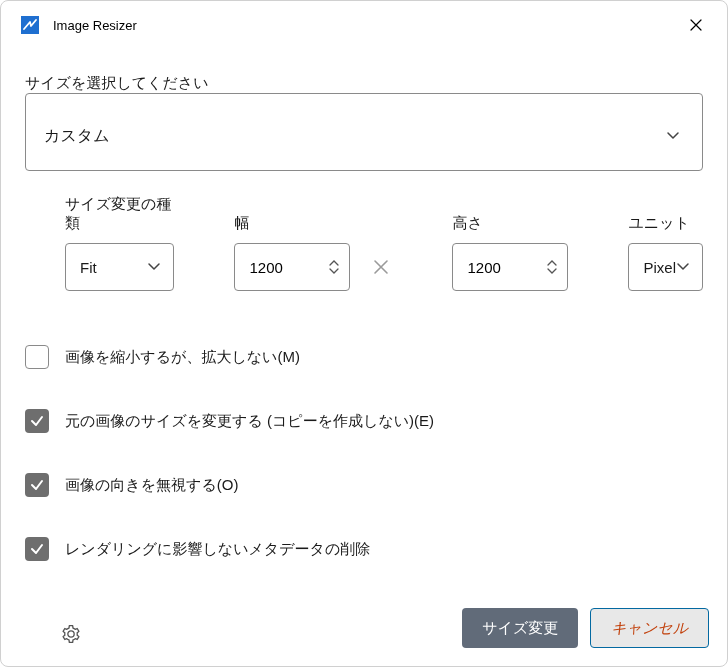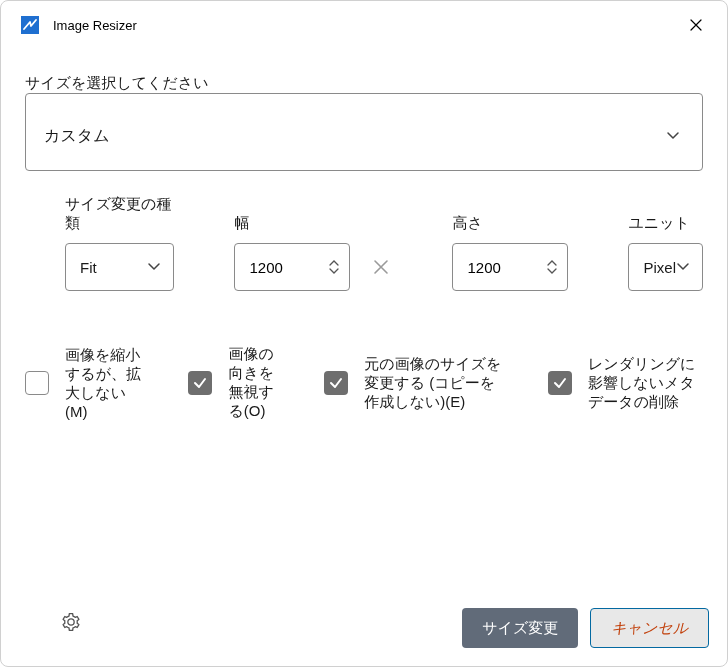--- a/index.html
+++ b/index.html
@@ -125,21 +125,21 @@
 
   .f-type { width: 172px; }
   .f-width { width: 142px; }
   .f-height { width: 142px; }
   .f-unit { width: 116px; }
   .f-times { flex: 0 0 auto; }
 
   .checkbox-list {
     margin-top: 54px;
     display: flex;
-    flex-direction: row;
+    flex-direction: column;
     gap: 40px;
   }
   .checkbox-row {
     display: flex;
     align-items: center;
     gap: 16px;
     cursor: pointer;
   }
   .cb {
     width: 24px; height: 24px;
@@ -154,21 +154,21 @@
   .cb.checked {
     background: #6e6e6e;
   }
   .cb.checked svg { width: 14px; height: 14px; }
   .checkbox-row .cb-label { font-size: 15px; }
 
   .footer {
     position: absolute;
     bottom: 0; left: 16px; right: 0;
     display: flex;
-    align-items: flex-start;
+    align-items: flex-end;
     padding: 12px 18px 18px 40px;
     gap: 12px;
   }
   .footer .settings {
     width: 28px; height: 28px;
     display: flex; align-items: center; justify-content: center;
     cursor: pointer;
     color: #555;
   }
   .footer .settings svg { width: 20px; height: 20px; }
@@ -295,29 +295,29 @@
     <div class="checkbox-row">
       <div class="cb unchecked"></div>
       <span class="cb-label">画像を縮小するが、拡大しない(M)</span>
     </div>
     <div class="checkbox-row">
       <div class="cb checked">
         <svg viewBox="0 0 14 14">
             <path d="M2 7 L6 11 L12 3" stroke="#fff" stroke-width="2" fill="none" stroke-linecap="round" stroke-linejoin="round"></path>
           </svg>
       </div>
-      <span class="cb-label">画像の向きを無視する(O)</span>
+      <span class="cb-label">元の画像のサイズを変更する (コピーを作成しない)(E)</span>
     </div>
     <div class="checkbox-row">
       <div class="cb checked">
         <svg viewBox="0 0 14 14">
             <path d="M2 7 L6 11 L12 3" stroke="#fff" stroke-width="2" fill="none" stroke-linecap="round" stroke-linejoin="round"></path>
           </svg>
       </div>
-      <span class="cb-label">元の画像のサイズを変更する (コピーを作成しない)(E)</span>
+      <span class="cb-label">画像の向きを無視する(O)</span>
     </div>
     <div class="checkbox-row">
       <div class="cb checked">
         <svg viewBox="0 0 14 14">
             <path d="M2 7 L6 11 L12 3" stroke="#fff" stroke-width="2" fill="none" stroke-linecap="round" stroke-linejoin="round"></path>
           </svg>
       </div>
       <span class="cb-label">レンダリングに影響しないメタデータの削除</span>
     </div>
   </div>

